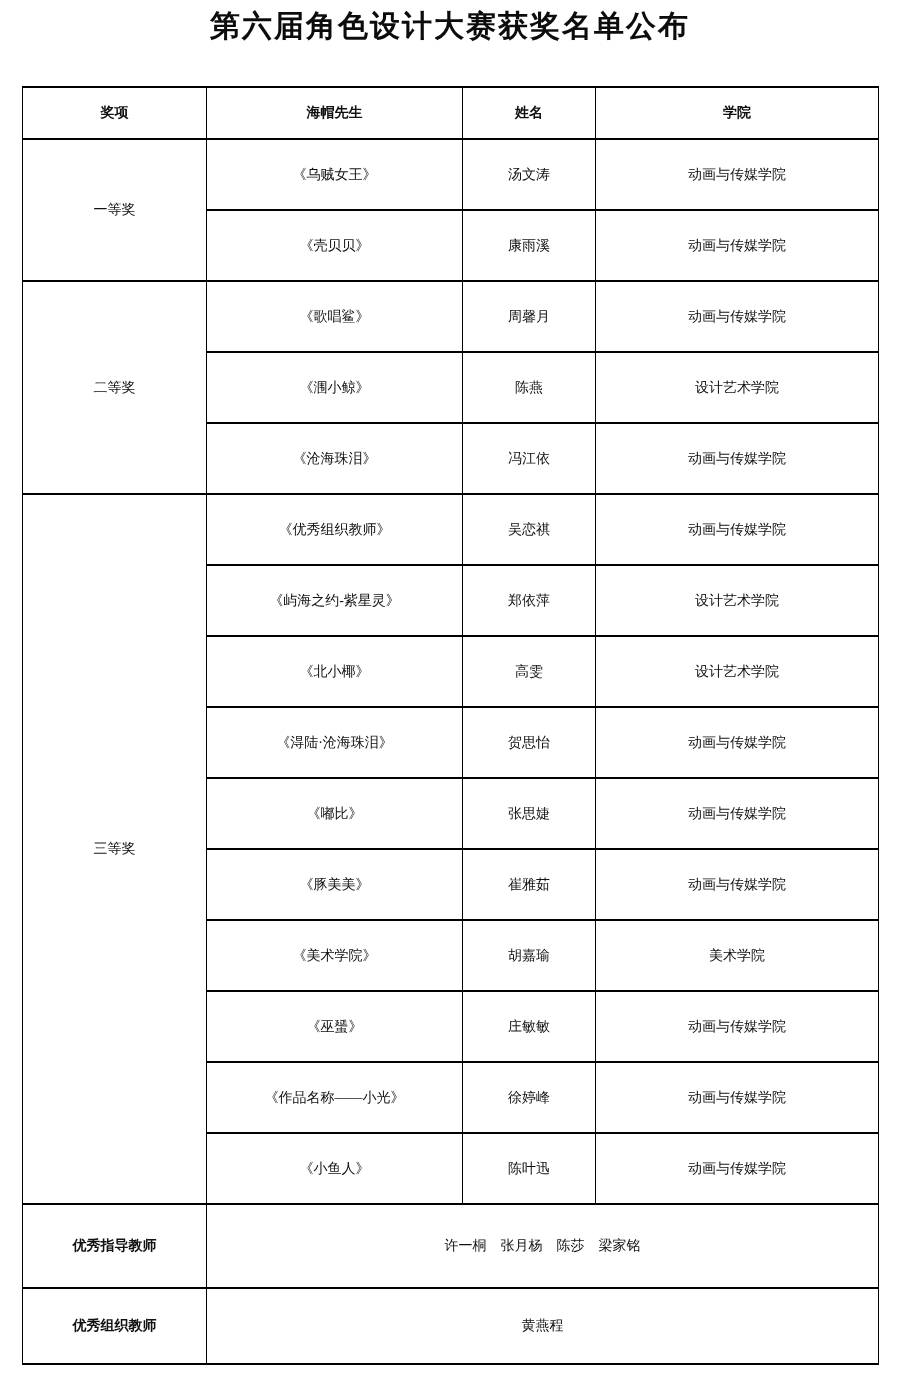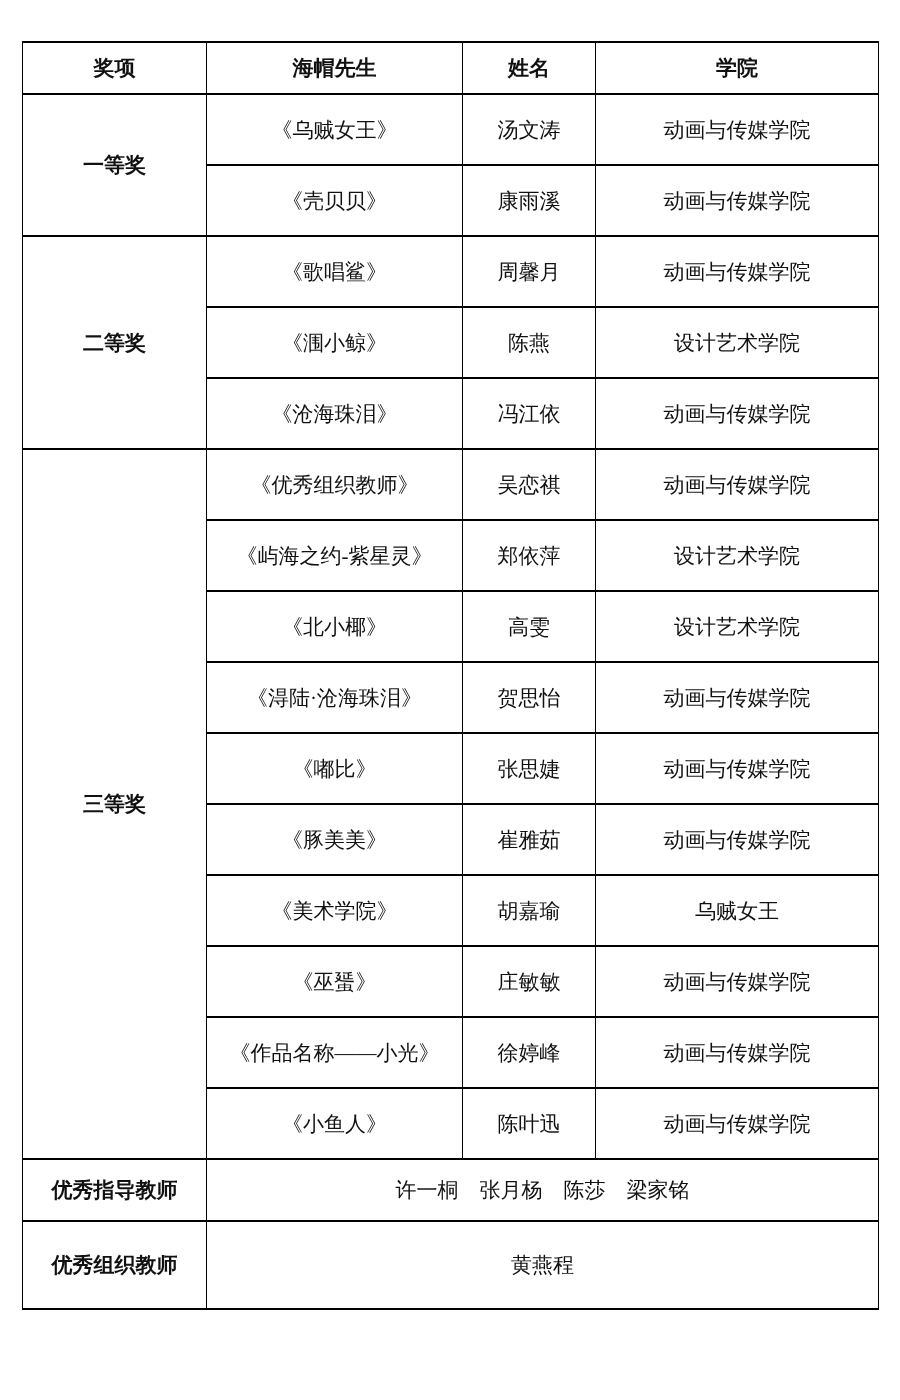--- a/index.html
+++ b/index.html
@@ -34,41 +34,42 @@
     margin: 41px 0 0 22px;
     background: #ffffff;
   }
   table.awards th,
   table.awards td {
     border: 1px solid #000000;
     border-top-width: 2px;
     border-bottom-width: 2px;
     text-align: center;
     vertical-align: middle;
-    font-size: 21px;
+    font-size: 14px;
     padding: 0 4px;
     overflow: hidden;
     color: #111111;
   }
   tr.header-row { height: 52px; }
   tr.data-row   { height: 71px; }
-  tr.footer-row-guidance { height: 62px; }
-  tr.footer-row-organize { height: 88px; }
+  tr.footer-row-guidance { height: 84px; }
+  tr.footer-row-organize { height: 76px; }
   th.col-header { font-weight: 700; font-size: 21px; }
-  td.award-cell { font-weight: 700; }
+  td.award-cell { font-weight: 400; }
   td.footer-label-cell { font-weight: 700; }
   td.work-cell, td.name-cell, td.college-cell, td.footer-value-cell {
     font-weight: 400;
   }
 </style>
 </head>
 <body>
 
 <div class="page">
 
+  <h1 class="doc-title">第六届角色设计大赛获奖名单公布</h1>
 
   <table class="awards">
     <colgroup>
       <col style="width:184px">
       <col style="width:256px">
       <col style="width:133px">
       <col style="width:283px">
     </colgroup>
     <thead>
       <tr class="header-row">
@@ -136,21 +137,21 @@
         <td class="college-cell">动画与传媒学院</td>
       </tr>
       <tr class="data-row">
         <td class="work-cell">《豚美美》</td>
         <td class="name-cell">崔雅茹</td>
         <td class="college-cell">动画与传媒学院</td>
       </tr>
       <tr class="data-row">
         <td class="work-cell">《美术学院》</td>
         <td class="name-cell">胡嘉瑜</td>
-        <td class="college-cell">乌贼女王</td>
+        <td class="college-cell">美术学院</td>
       </tr>
       <tr class="data-row">
         <td class="work-cell">《巫蜑》</td>
         <td class="name-cell">庄敏敏</td>
         <td class="college-cell">动画与传媒学院</td>
       </tr>
       <tr class="data-row">
         <td class="work-cell">《作品名称——小光》</td>
         <td class="name-cell">徐婷峰</td>
         <td class="college-cell">动画与传媒学院</td>

